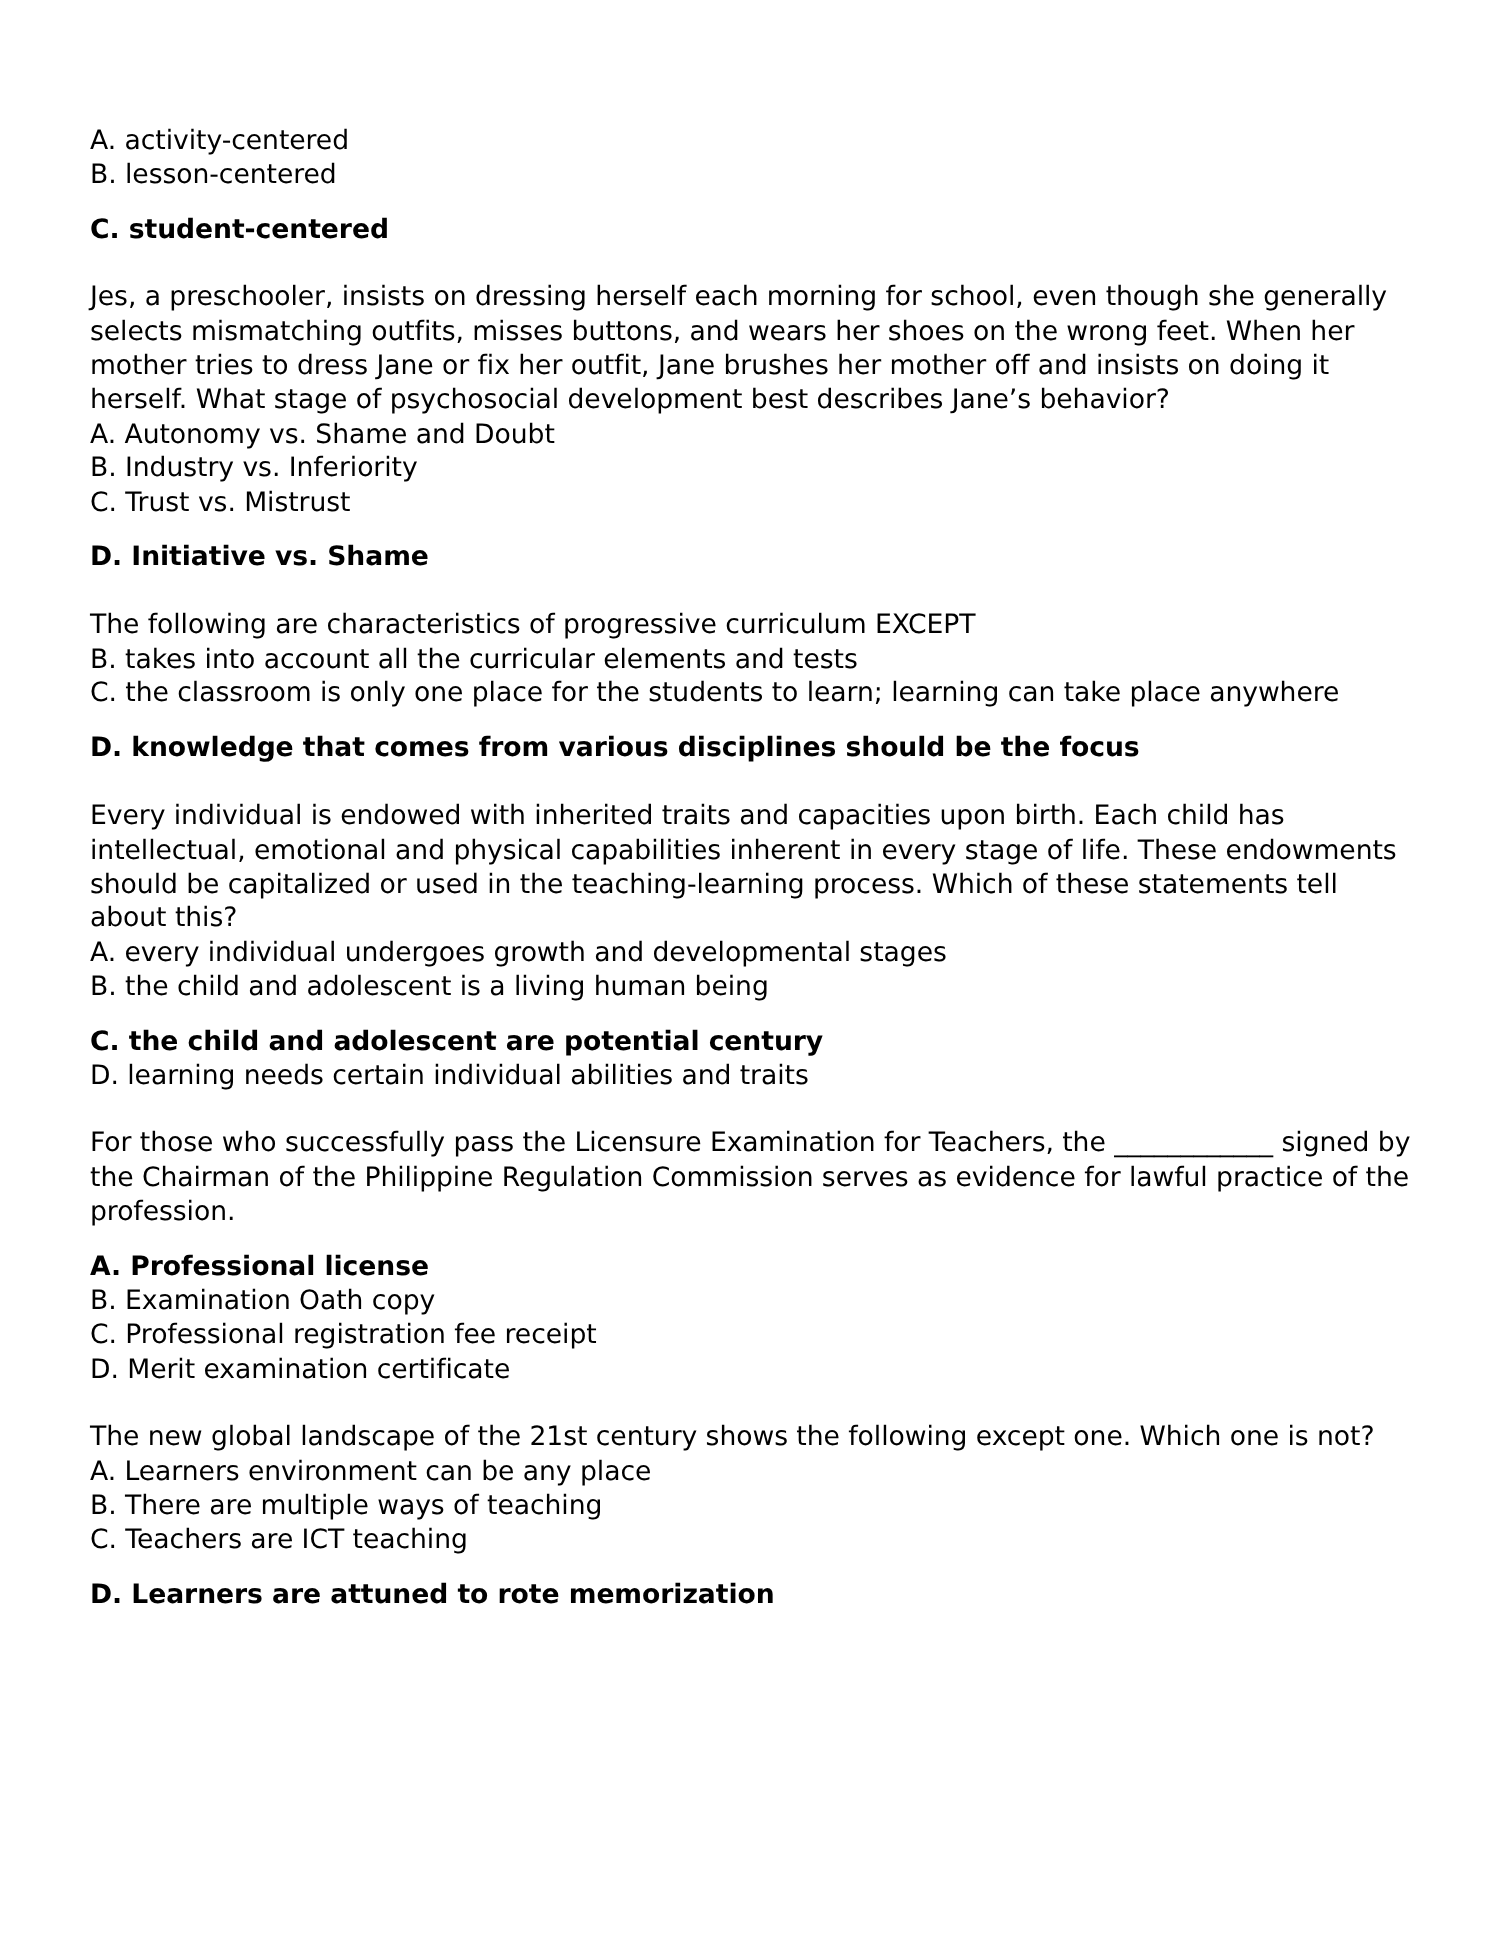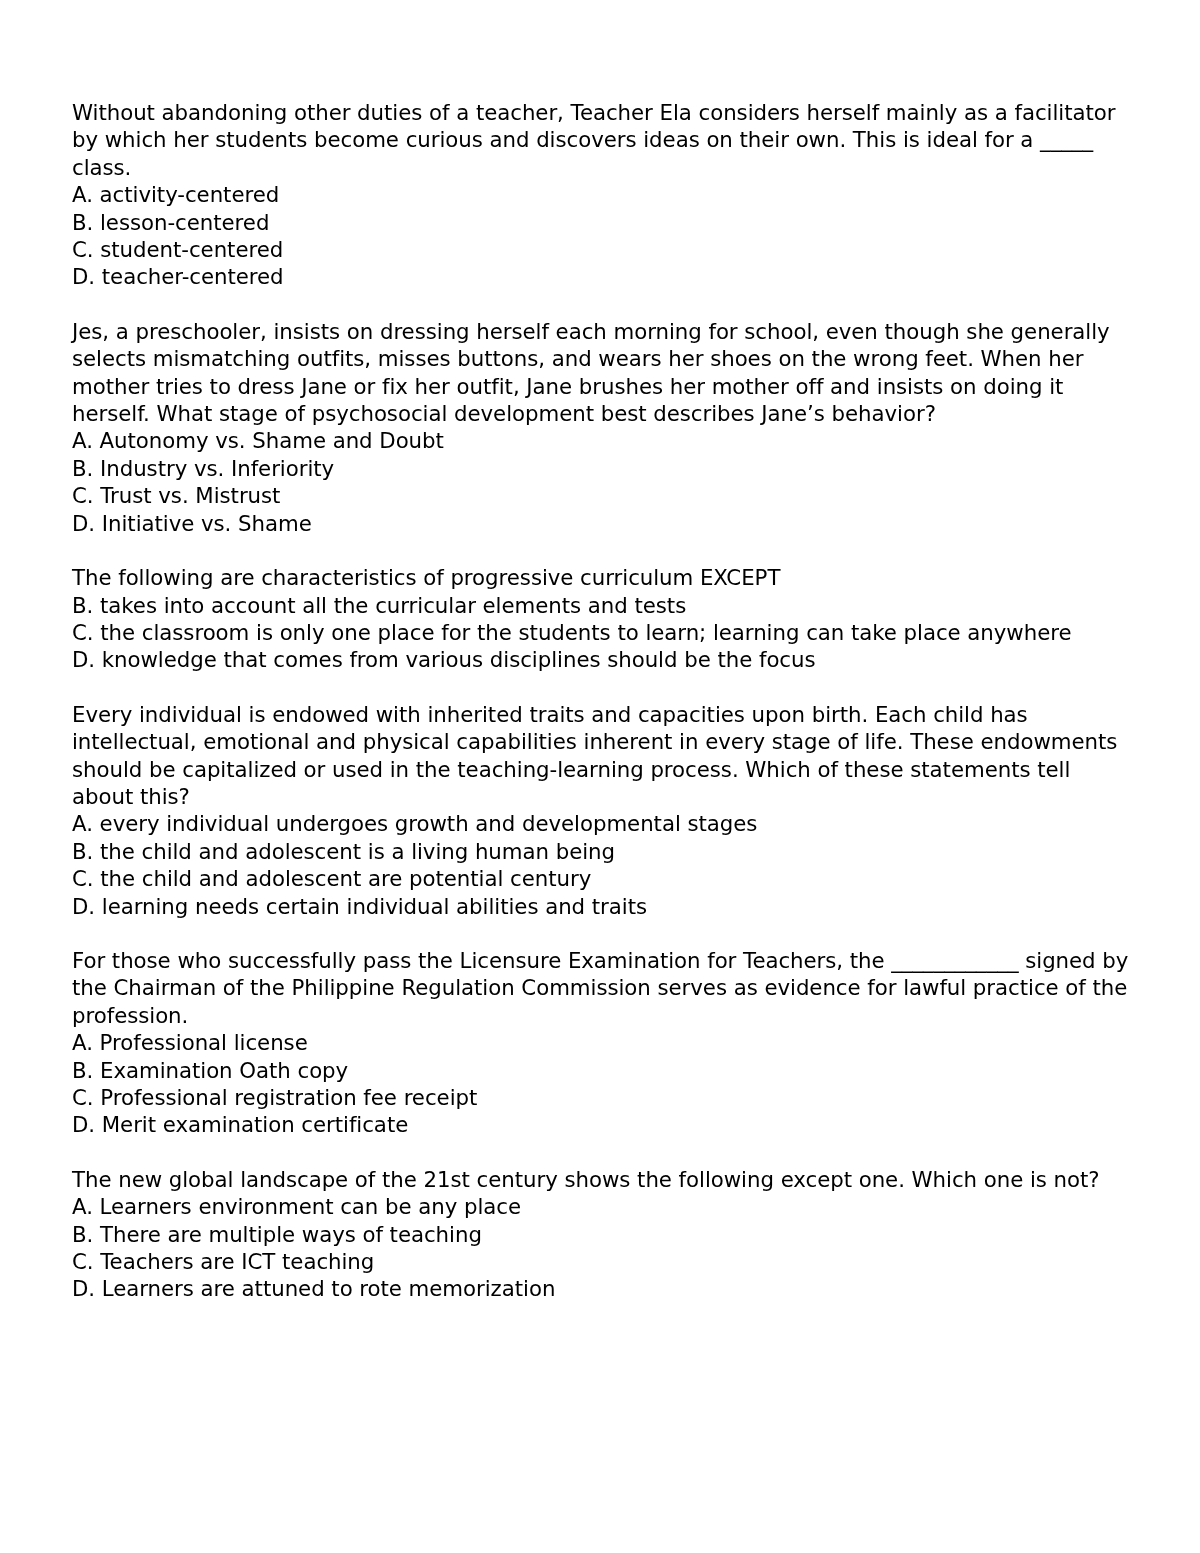--- a/index.html
+++ b/index.html
@@ -25,34 +25,33 @@
       margin: 0 0 27px 0;
     }
     .q-stem, .q-option {
       font-size: 21.3px;
       line-height: 27.4px;
       margin: 0;
       white-space: normal;
       letter-spacing: -0.05px;
     }
     .q-option.correct {
-      font-weight: normal;
+      font-weight: bold;
+      margin-top: 16px;
     }
   </style>
 </head>
 <body>
 
 <div class="page">
 
   <div class="question">
-    <p class="q-stem">Without abandoning other duties of a teacher, Teacher Ela considers herself mainly as a facilitator by which her students become curious and discovers ideas on their own. This is ideal for a _____ class.</p>
     <p class="q-option">A. activity-centered</p>
     <p class="q-option">B. lesson-centered</p>
     <p class="q-option correct">C. student-centered</p>
-    <p class="q-option">D. teacher-centered</p>
   </div>
 
   <div class="question">
     <p class="q-stem">Jes, a preschooler, insists on dressing herself each morning for school, even though she generally selects mismatching outfits, misses buttons, and wears her shoes on the wrong feet. When her mother tries to dress Jane or fix her outfit, Jane brushes her mother off and insists on doing it herself. What stage of psychosocial development best describes Jane’s behavior?</p>
     <p class="q-option">A. Autonomy vs. Shame and Doubt</p>
     <p class="q-option">B. Industry vs. Inferiority</p>
     <p class="q-option">C. Trust vs. Mistrust</p>
     <p class="q-option correct">D. Initiative vs. Shame</p>
   </div>
 

